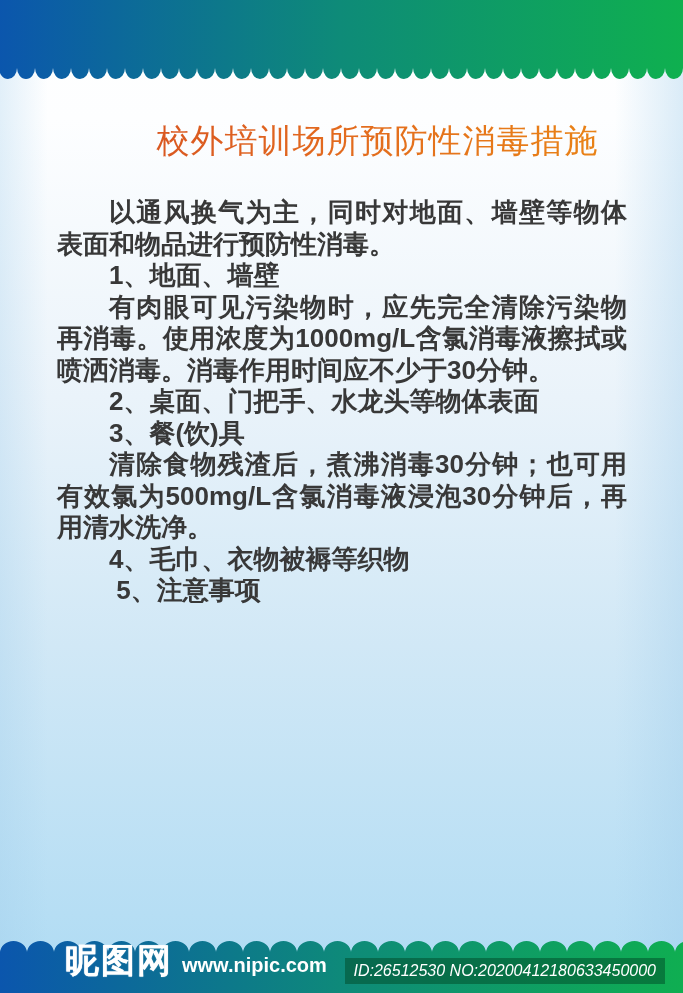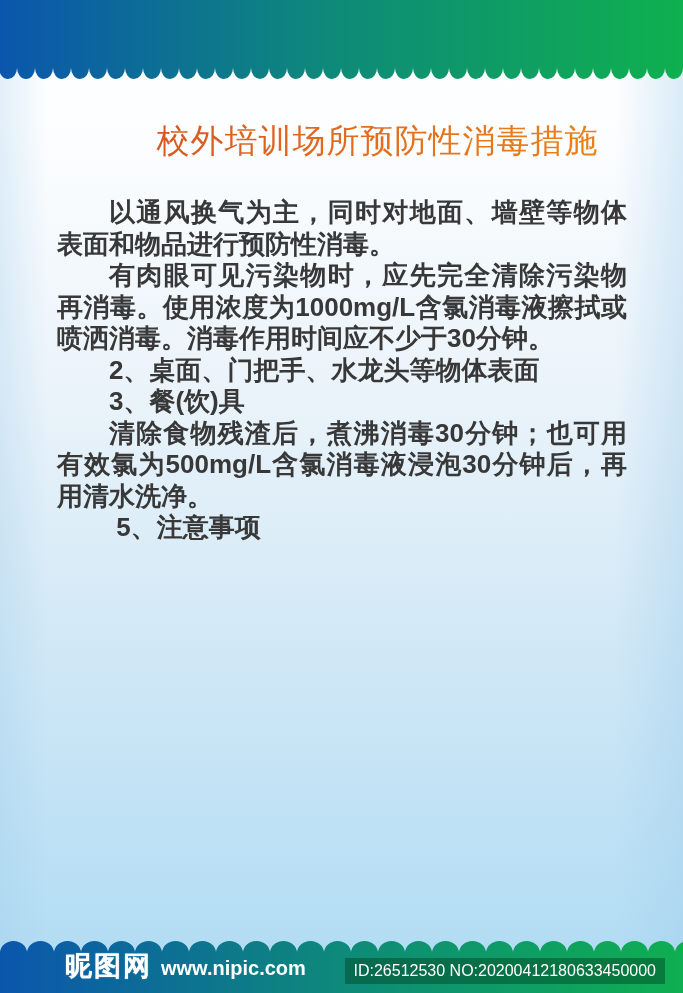--- a/index.html
+++ b/index.html
@@ -35,29 +35,30 @@
     text-align:justify;
     white-space:pre-wrap;
   }
   .footer-content{
     position:absolute;bottom:0;left:0;width:683px;height:53px;z-index:2;
   }
   .site-mark{
     position:absolute;left:26px;bottom:9px;
     color:#ffffff;display:flex;align-items:baseline;gap:9px;
   }
-  .site-name{font-size:27px;font-weight:bold;letter-spacing:2px;text-shadow:0 0 1px #fff;padding-left:39px;}
+  .site-name{font-size:34px;font-weight:bold;letter-spacing:2px;text-shadow:0 0 1px #fff;padding-left:39px;}
   .site-url{font-size:20px;font-weight:bold;}
   .id-box{
     position:absolute;right:18px;bottom:9px;
     background:rgba(0,72,38,.5);
     color:#ffffff;
     font-size:16px;
     padding:4px 9px;
     white-space:nowrap;
+    font-style:italic;
   }
 </style>
 </head>
 <body>
 
 <div class="page">
 
   <svg class="wave-top" viewBox="0 0 683 82" preserveAspectRatio="none" aria-hidden="true">
     <defs>
       <linearGradient id="gTop" x1="0" y1="0" x2="1" y2="0">
@@ -66,24 +67,26 @@
         <stop offset="1" stop-color="#0fb04f"></stop>
       </linearGradient>
     </defs>
     <path fill="url(#gTop)" d="M0 0 H683 V68 a9 11 0 0 1 -18 0 a9 11 0 0 1 -18 0 a9 11 0 0 1 -18 0 a9 11 0 0 1 -18 0 a9 11 0 0 1 -18 0 a9 11 0 0 1 -18 0 a9 11 0 0 1 -18 0 a9 11 0 0 1 -18 0 a9 11 0 0 1 -18 0 a9 11 0 0 1 -18 0 a9 11 0 0 1 -18 0 a9 11 0 0 1 -18 0 a9 11 0 0 1 -18 0 a9 11 0 0 1 -18 0 a9 11 0 0 1 -18 0 a9 11 0 0 1 -18 0 a9 11 0 0 1 -18 0 a9 11 0 0 1 -18 0 a9 11 0 0 1 -18 0 a9 11 0 0 1 -18 0 a9 11 0 0 1 -18 0 a9 11 0 0 1 -18 0 a9 11 0 0 1 -18 0 a9 11 0 0 1 -18 0 a9 11 0 0 1 -18 0 a9 11 0 0 1 -18 0 a9 11 0 0 1 -18 0 a9 11 0 0 1 -18 0 a9 11 0 0 1 -18 0 a9 11 0 0 1 -18 0 a9 11 0 0 1 -18 0 a9 11 0 0 1 -18 0 a9 11 0 0 1 -18 0 a9 11 0 0 1 -18 0 a9 11 0 0 1 -18 0 a9 11 0 0 1 -18 0 a9 11 0 0 1 -18 0 a9 11 0 0 1 -18 0 L-1 0 Z"></path>
   </svg>
 
   <div class="title">校外培训场所预防性消毒措施</div>
 
   <div class="body-text">
       <p>以通风换气为主，同时对地面、墙壁等物体表面和物品进行预防性消毒。</p>
+      <p>1、地面、墙壁</p>
       <p>有肉眼可见污染物时，应先完全清除污染物再消毒。使用浓度为1000mg/L含氯消毒液擦拭或喷洒消毒。消毒作用时间应不少于30分钟。</p>
       <p>2、桌面、门把手、水龙头等物体表面</p>
       <p>3、餐(饮)具</p>
       <p>清除食物残渣后，煮沸消毒30分钟；也可用有效氯为500mg/L含氯消毒液浸泡30分钟后，再用清水洗净。</p>
+      <p>4、毛巾、衣物被褥等织物</p>
       <p> 5、注意事项</p>
     </div>
 
   <svg class="wave-bottom" viewBox="0 0 683 53" preserveAspectRatio="none" aria-hidden="true">
     <defs>
       <linearGradient id="gBot" x1="0" y1="0" x2="1" y2="0">
         <stop offset="0" stop-color="#0b56ad"></stop>
         <stop offset="0.5" stop-color="#0e8b78"></stop>
         <stop offset="1" stop-color="#0fb04f"></stop>
       </linearGradient>

